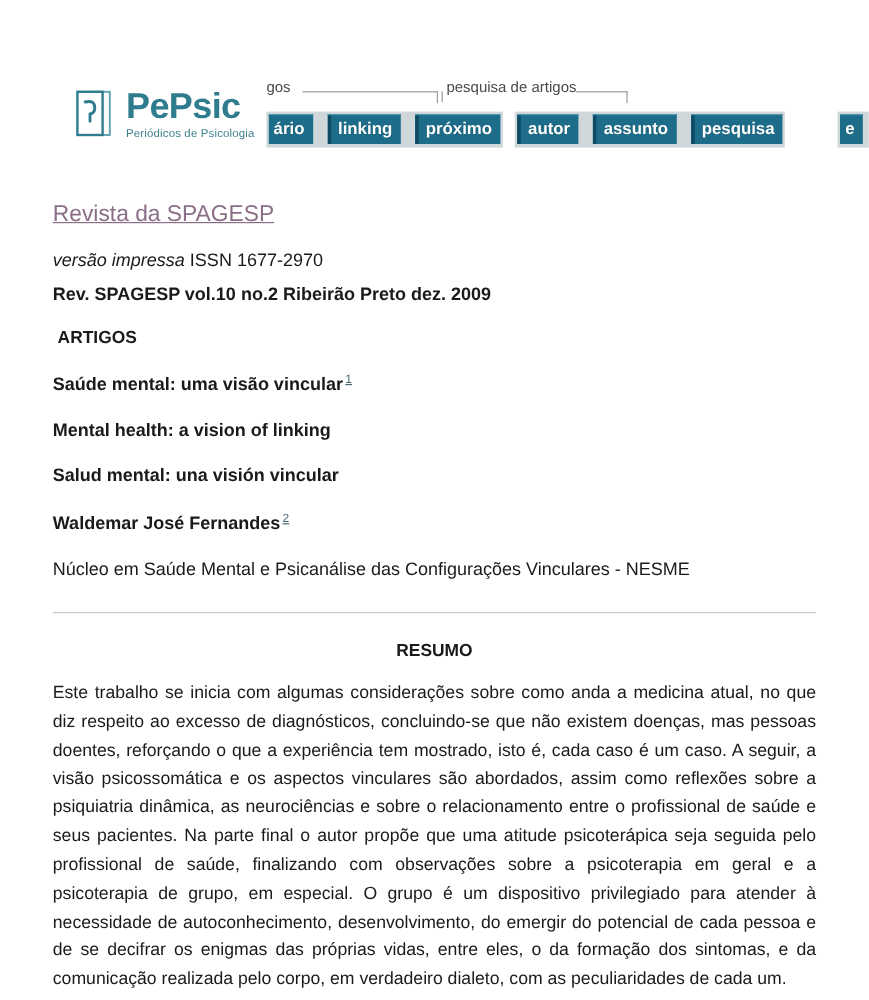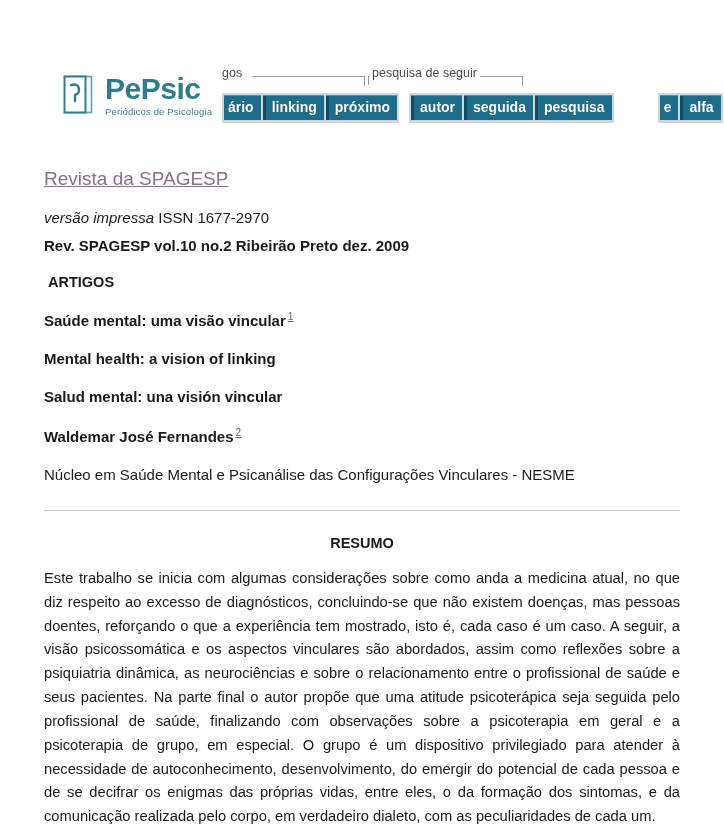--- a/index.html
+++ b/index.html
@@ -123,21 +123,21 @@
   }
   .btn-group.spaced { margin-right: 44px; }
   .navbtn {
     position: relative;
     background: #1d6d8a;
     color: #ffffff;
     font-family: "Liberation Sans", sans-serif;
     font-size: 14px;
     font-weight: bold;
     padding: 4px 7px 5px 9px;
-    margin-right: 2px;
+    margin-right: 12px;
     line-height: 1.05;
     white-space: nowrap;
     border-top: 1px solid #4e93ab;
     box-shadow: inset 3px 0 0 #0d4c64;
     text-shadow: 0 0 1px rgba(0,0,0,0.25);
   }
   .navbtn:last-child { margin-right: 0; }
   .navbtn.clipped-left {
     padding-left: 4px;
     box-shadow: none;
@@ -239,37 +239,37 @@
     <span class="logo-text-wrap">
       <span class="logo-word">PePsic</span>
       <span class="logo-sub">Periódicos de Psicologia</span>
     </span>
   </div>
 
   <div class="nav-area">
 
     <div class="nav-labels">
       <span class="nav-label l1">gos</span>
-      <span class="nav-label l2">pesquisa de seguir</span>
+      <span class="nav-label l2">pesquisa de artigos</span>
       <span class="bracket b1"></span>
       <span class="bracket b2"></span>
       <span class="bracket b3"></span>
     </div>
 
     <div class="nav-buttons">
 
       <div class="btn-group">
         <span class="navbtn clipped-left">ário</span>
         <span class="navbtn">linking</span>
         <span class="navbtn">próximo</span>
       </div>
 
       <div class="btn-group spaced">
         <span class="navbtn">autor</span>
-        <span class="navbtn">seguida</span>
+        <span class="navbtn">assunto</span>
         <span class="navbtn">pesquisa</span>
       </div>
 
       <div class="btn-group">
         <span class="navbtn clipped-left">e</span>
         <span class="navbtn">alfa</span>
       </div>
 
     </div>
   </div>

